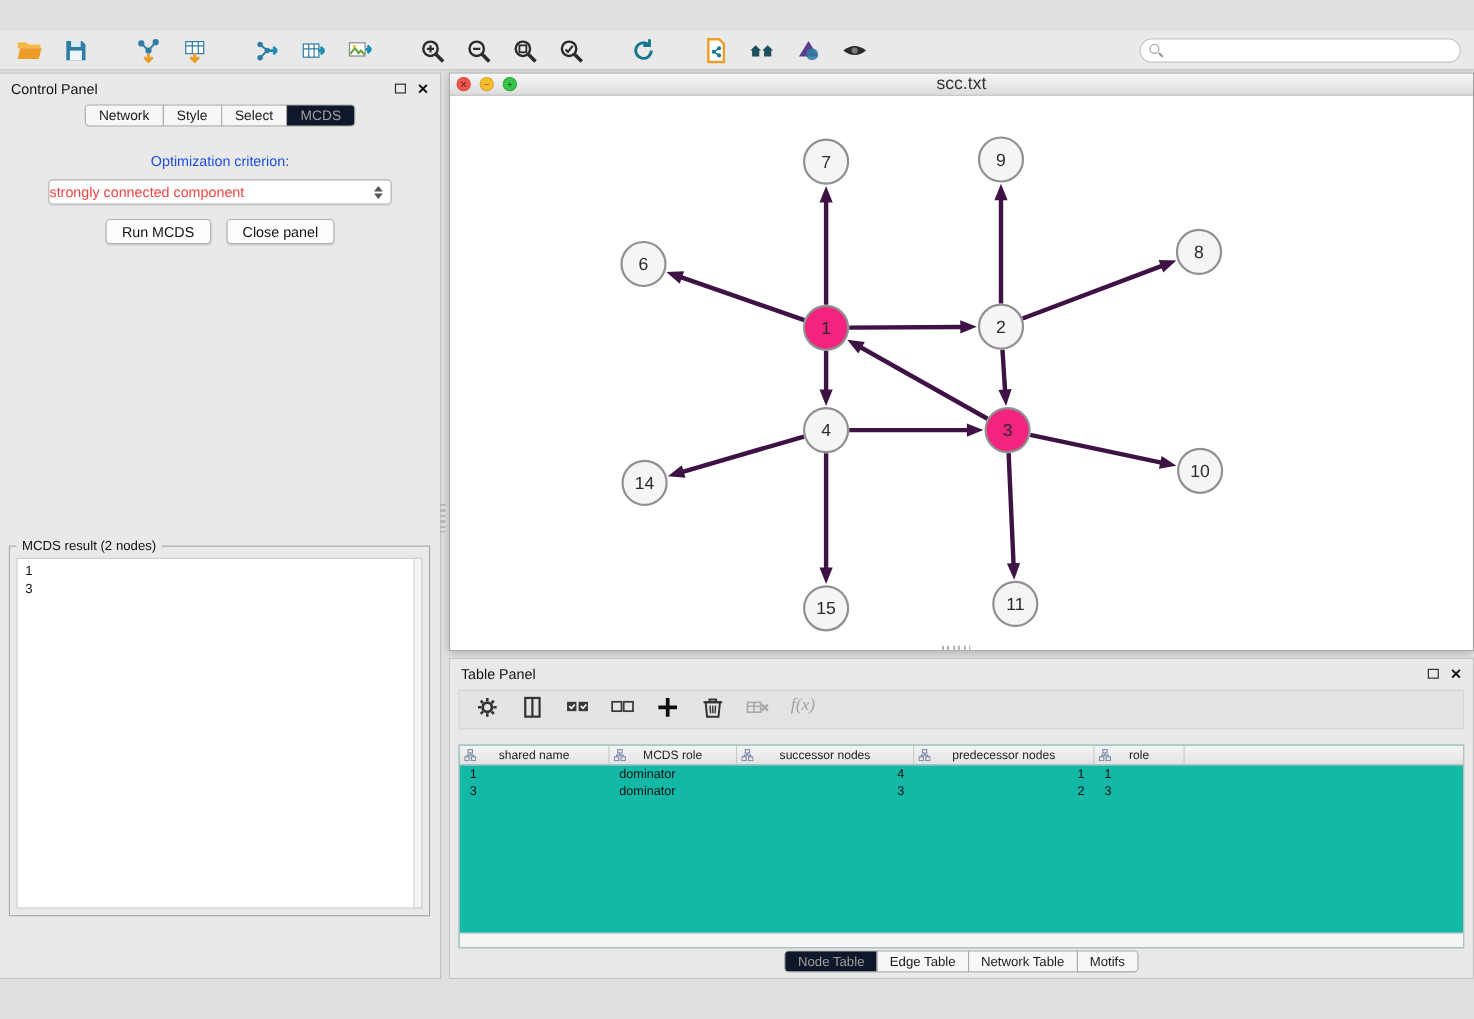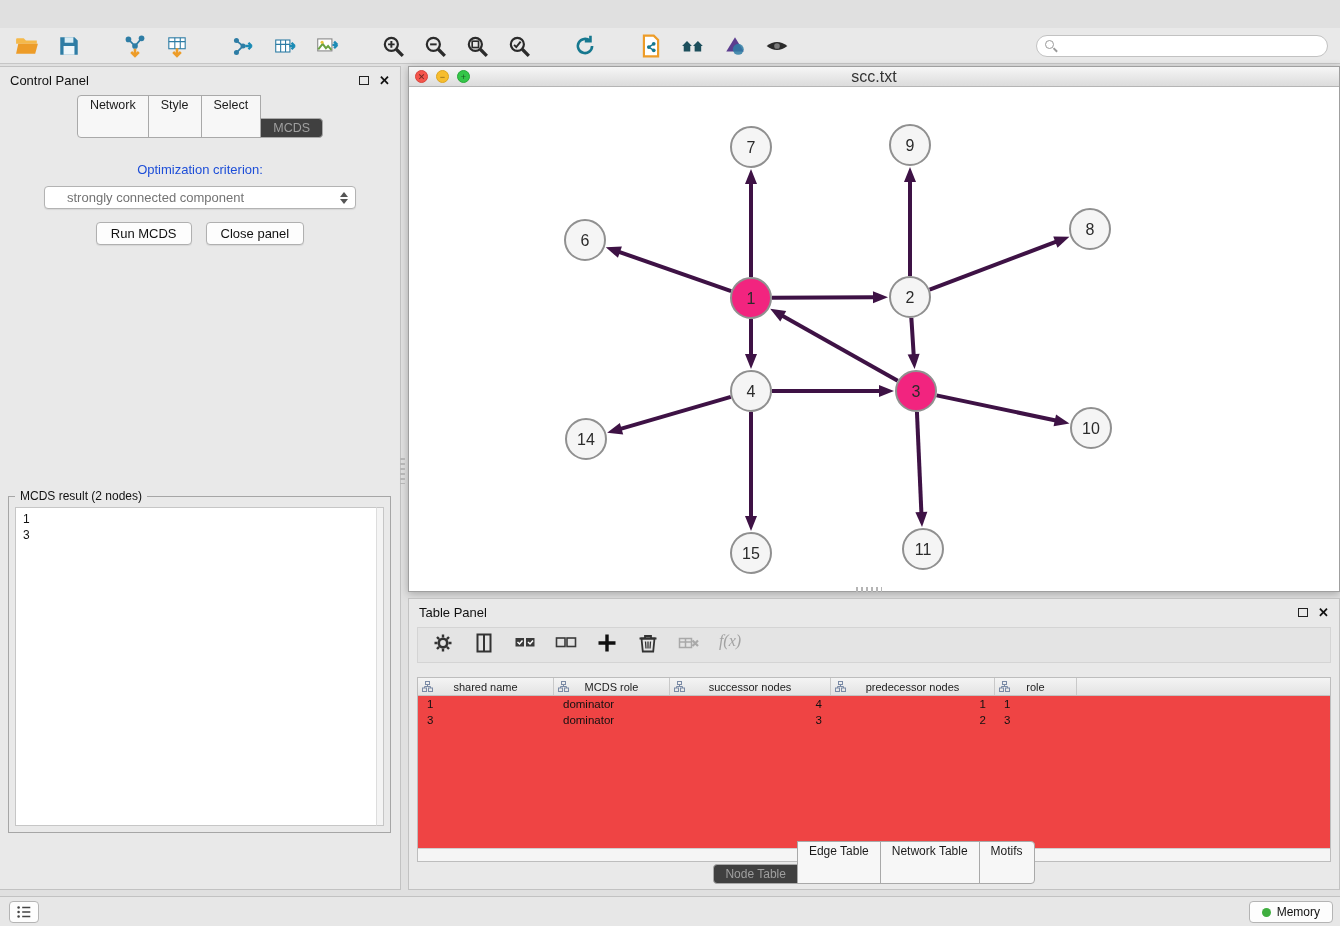--- a/index.html
+++ b/index.html
@@ -46,35 +46,35 @@
   .float-btn{width:10px;height:9px;border:1.5px solid #222;display:inline-block;}
   .close-btn{font-size:13px;font-weight:bold;color:#111;line-height:1;}
 
   .seg-tabs{display:flex;justify-content:center;}
   .seg-tab{
     background:#f7f7f7;border:1px solid #a9a9a9;margin-left:-1px;
     padding:2px 12px;font-size:12.5px;color:#1b1b1b;white-space:nowrap;
   }
   .seg-tab.first{border-radius:4px 0 0 4px;margin-left:0;}
   .seg-tab.last{border-radius:0 4px 4px 0;}
-  .seg-tab.active{background:#404040;color:#9f9f9f;margin-top:23px;}
+  .seg-tab.active{background:#0f172a;color:#9f9f9f;}
   .seg-tabs.bottom .seg-tab{font-weight:normal;font-size:12px;padding:2px 11px;}
 
   
   .control-panel{
     position:absolute;left:0;top:66px;width:401px;height:824px;
     background:#e9e9e9;border:1px solid #c2c2c2;border-left:none;
   }
   .control-panel .seg-tabs{margin-top:2px;}
   .opt-label{margin-top:24px;text-align:center;font-size:13px;color:#1d4ed8;}
   .combo{
     position:relative;width:312px;height:23px;margin:9px auto 0;
     background:#fff;border:1px solid #b3b3b3;border-radius:4px;
-    display:flex;align-items:center;padding:0 24px 0 22px;
-    font-size:13px;color:#737373;box-shadow:0 1px 1px rgba(0,0,0,.08);
+    display:flex;align-items:center;padding:0 24px 0 0;
+    font-size:13px;color:#ef4444;box-shadow:0 1px 1px rgba(0,0,0,.08);
     white-space:nowrap;overflow:hidden;
   }
   .combo-arrows{position:absolute;right:7px;top:50%;transform:translateY(-50%);display:flex;flex-direction:column;gap:2px;}
   .combo-arrows i{display:block;width:0;height:0;border-left:4px solid transparent;border-right:4px solid transparent;}
   .combo-arrows i.up{border-bottom:5px solid #555;}
   .combo-arrows i.dn{border-top:5px solid #555;}
   .btn-row{display:flex;justify-content:center;gap:14px;margin-top:13px;}
   .mac-btn{
     background:#fdfdfd;border:1px solid #b0b0b0;border-radius:4px;
     padding:3px 14px;font-size:13px;color:#111;
@@ -124,21 +124,21 @@
   }
   .tbl-toolbar{
     position:absolute;left:8px;right:8px;top:28px;height:36px;
     background:#e4e4e4;border:1px solid #d4d4d4;
     display:flex;align-items:center;gap:15px;padding:0 12px;
   }
   .tt-btn{width:26px;height:26px;display:flex;justify-content:center;}
   .fx-label{font-family:"Liberation Serif",serif;font-style:italic;font-size:16px;color:#a2a2a2;}
   .tbl{
     position:absolute;left:8px;right:8px;top:78px;height:185px;
-    background:#ef4444;border:1px solid #bdbdbd;display:flex;flex-direction:column;
+    background:#14b8a6;border:1px solid #bdbdbd;display:flex;flex-direction:column;
   }
   .thead{display:flex;height:18px;background:linear-gradient(#f4f4f4,#e3e3e3);border-bottom:1px solid #c2c2c2;flex:none;}
   .th{position:relative;display:flex;align-items:center;justify-content:center;border-right:1px solid #c9c9c9;font-size:11px;color:#222;flex:none;}
   .th .th-icon{position:absolute;left:4px;top:3px;}
   .th.fill{flex:1;border-right:none;}
   .tbody{flex:1;overflow:hidden;}
   .tr{display:flex;height:16px;align-items:center;}
   .td{font-size:11.5px;color:#111;padding:0 9px;flex:none;white-space:nowrap;overflow:hidden;}
   .tbl-hscroll{flex:none;height:13px;background:#f5f5f5;border-top:1px solid #cfcfcf;}
   .table-panel .seg-tabs.bottom{position:absolute;left:0;right:0;bottom:5px;}
@@ -572,32 +572,14 @@
       <div class="tbl-hscroll"></div>
     </div>
     <div class="seg-tabs bottom">
         <div class="seg-tab first active">Node Table</div>
         <div class="seg-tab">Edge Table</div>
         <div class="seg-tab">Network Table</div>
         <div class="seg-tab last">Motifs</div>
       </div>
   </div>
 
-  <div class="statusbar">
-    <button class="status-left-btn">
-      <svg width="18" height="18" viewBox="0 0 20 20">
-        <g fill="#444">
-            <circle cx="4" cy="5" r="1.4"></circle>
-            <circle cx="4" cy="10" r="1.4"></circle>
-            <circle cx="4" cy="15" r="1.4"></circle>
-          </g>
-        <g stroke="#444" stroke-width="1.6">
-            <path d="M8 5h9M8 10h9M8 15h9"></path>
-          </g>
-      </svg>
-    </button>
-    <button class="memory-btn">
-      <span class="dot"></span>
-      <span>Memory</span>
-    </button>
-  </div>
 
 </div>
 
 </body></html>

